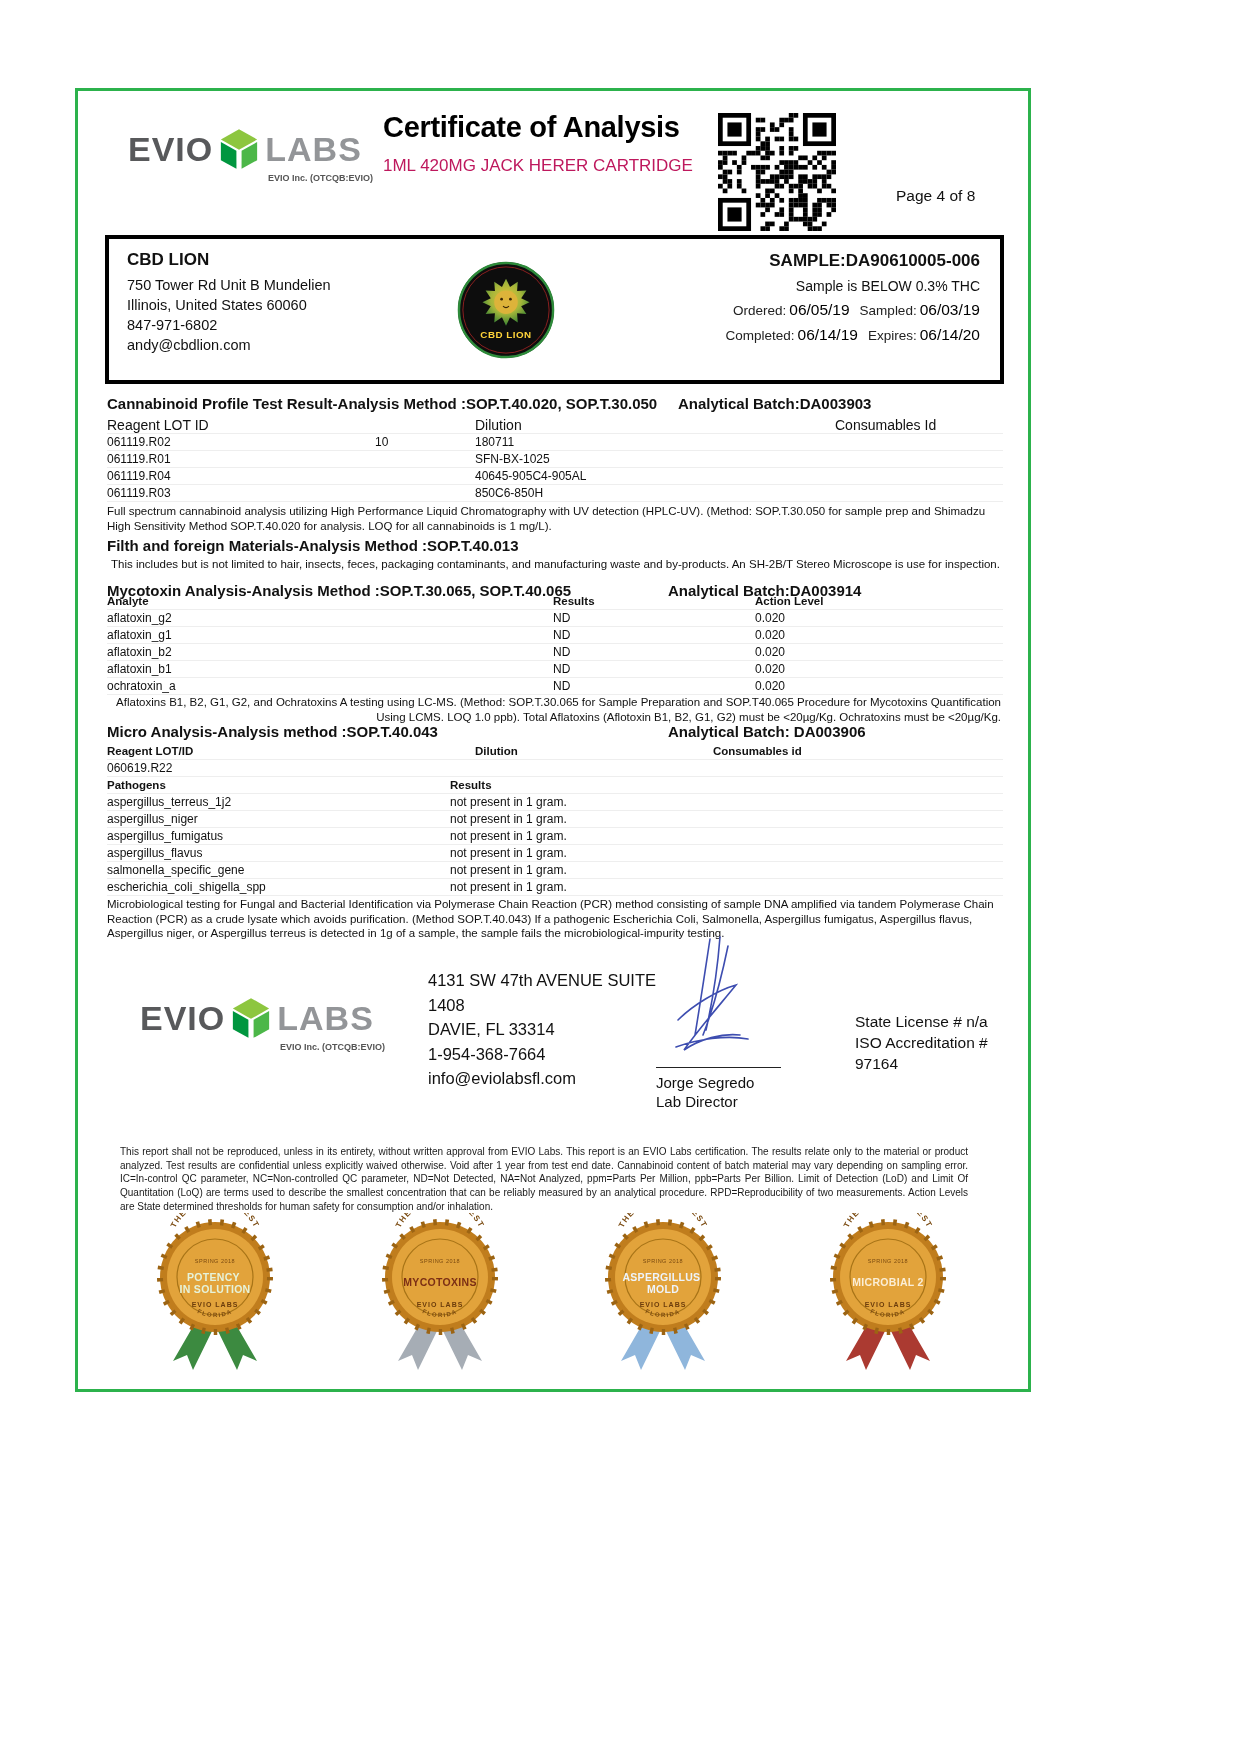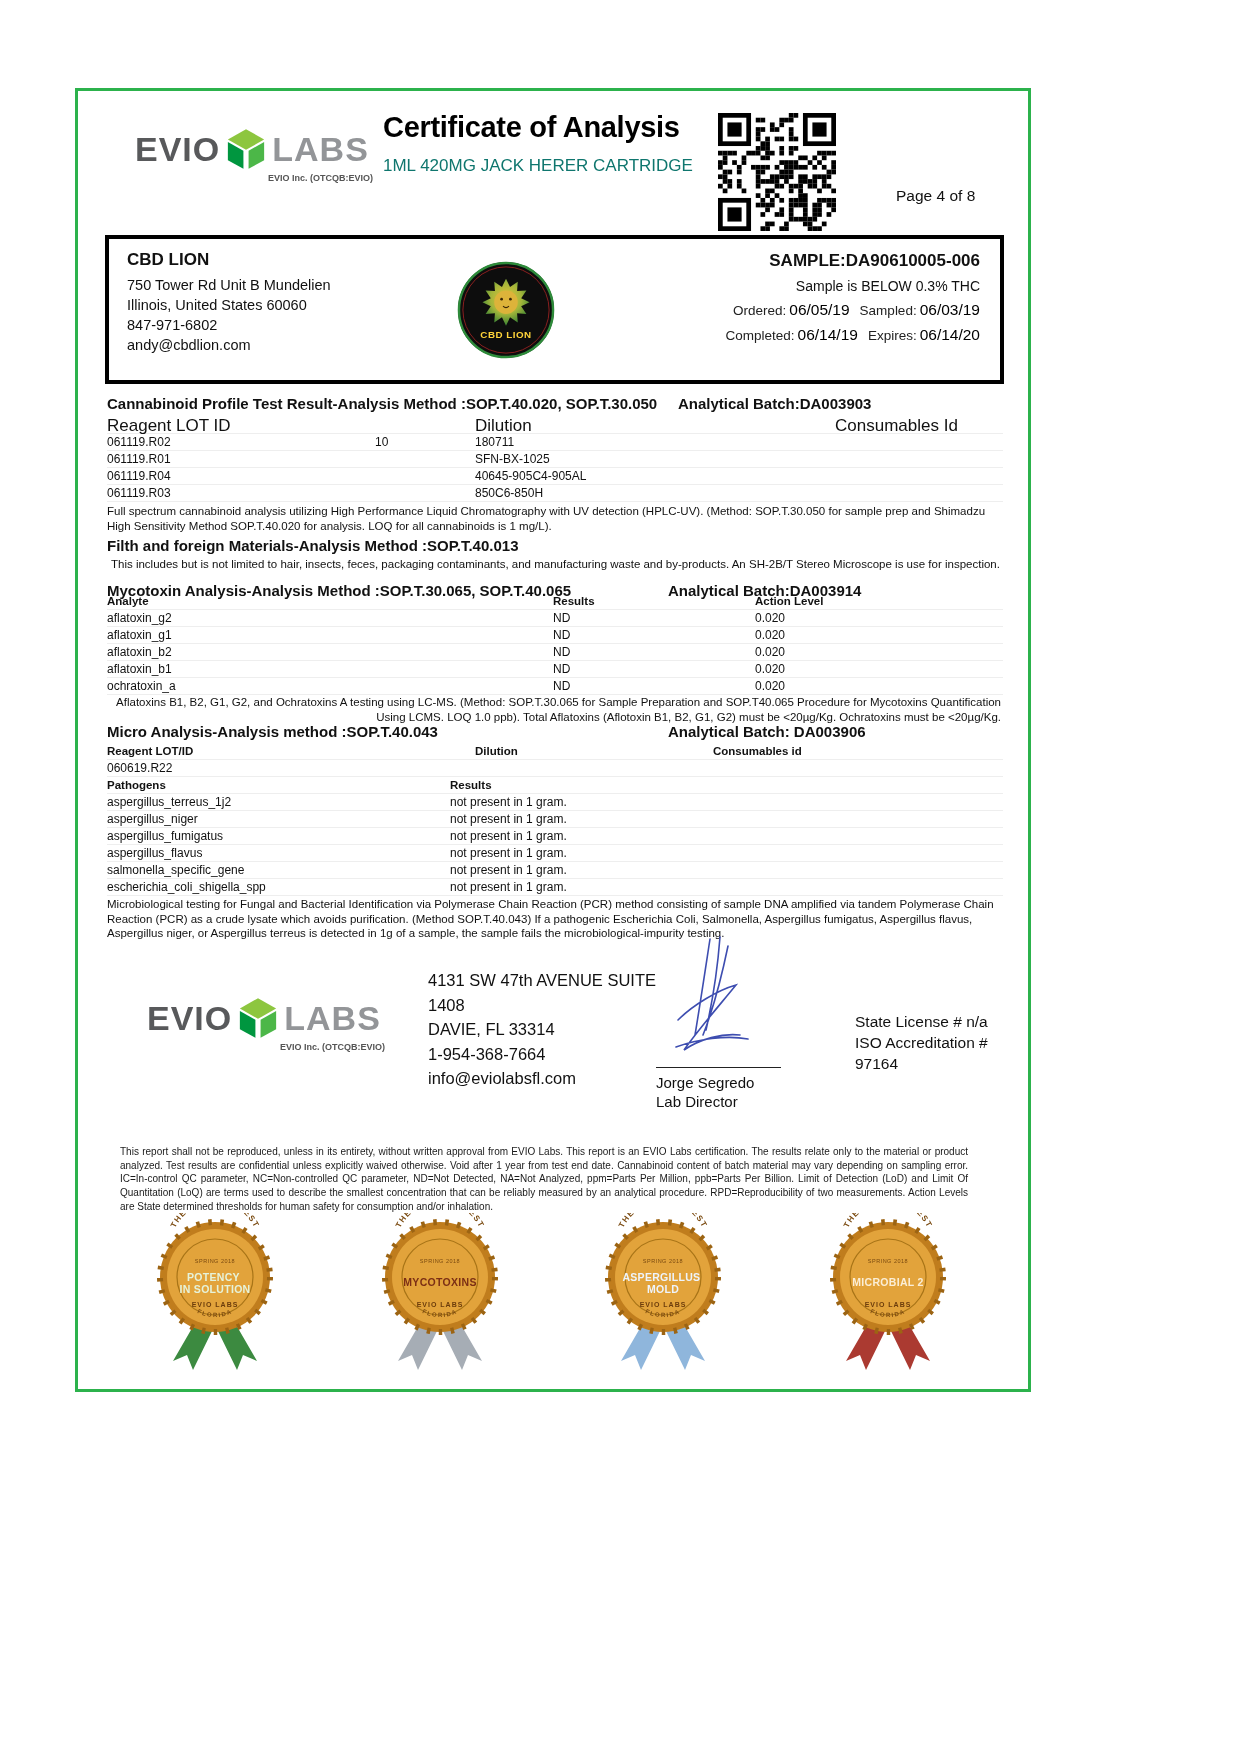--- a/index.html
+++ b/index.html
@@ -3,30 +3,30 @@
 <meta charset="utf-8">
 <style>
   *{box-sizing:border-box;margin:0;padding:0;}
   html,body{background:#fff;}
   body{width:1241px;height:1754px;position:relative;font-family:"Liberation Sans","DejaVu Sans",sans-serif;color:#111;}
   .abs{position:absolute;}
   .sheet{position:absolute;left:75px;top:88px;width:956px;height:1304px;border:3px solid #2cb24c;background:#fff;}
 
   
   .evio-logo{width:250px;}
-  .logo-row{display:flex;align-items:center;gap:7px;margin-left:7px;}
+  .logo-row{display:flex;align-items:center;gap:7px;}
   .evio-word{font-size:34px;font-weight:bold;color:#58595b;letter-spacing:1px;}
   .labs-word{font-size:34px;font-weight:bold;color:#939598;letter-spacing:1px;}
   .cube{width:38px;height:44px;}
   .evio-sub{font-size:9px;color:#555;margin-top:2px;text-align:right;max-width:245px;font-weight:bold;}
 
   
   .title-block{left:305px;top:20px;}
   .coa-title{font-size:29px;font-weight:bold;color:#000;letter-spacing:-.3px;}
-  .coa-subtitle{font-size:17px;margin-top:12px;color:#0f766e;}
+  .coa-subtitle{font-size:17px;margin-top:12px;color:#be185d;}
   .qr{left:640px;top:22px;width:118px;height:118px;}
   .page-num{left:818px;top:96px;font-size:15.5px;}
 
   
   .sample-box{left:27px;top:144px;width:899px;height:149px;border:4px solid #000;background:#fff;}
   .client{left:18px;top:11px;font-size:14.5px;line-height:20px;}
   .client-name{font-size:17px;font-weight:bold;margin-bottom:5px;}
   .lion-logo{left:348px;top:22px;width:98px;height:98px;position:absolute;}
   .sample-meta{right:20px;top:12px;position:absolute;text-align:right;}
   .sample-id{font-size:17px;font-weight:bold;}
@@ -338,21 +338,21 @@
         <span class="dlab">Completed:</span><span class="dval">06/14/19</span><span class="dlab gap">Expires:</span><span class="dval">06/14/20</span>
       </div>
     </div>
   </div>
 
   <div class="sec-title abs" style="left:29px;top:304px;">
     <span>Cannabinoid Profile Test Result-Analysis Method :SOP.T.40.020, SOP.T.30.050</span>
     <span class="batch" style="left:571px;">Analytical Batch:DA003903</span>
   </div>
   <div class="abs" style="left:29px;top:326px;width:896px;">
-    <div class="trow cann" style="font-size:17px;">
+    <div class="trow cann" style="font-size:14px;">
       <span>Reagent LOT ID</span>
       <span></span>
       <span>Dilution</span>
       <span>Consumables Id</span>
     </div>
     <div class="trow cann">
       <span>061119.R02</span>
       <span>10</span>
       <span>180711</span>
       <span></span>

